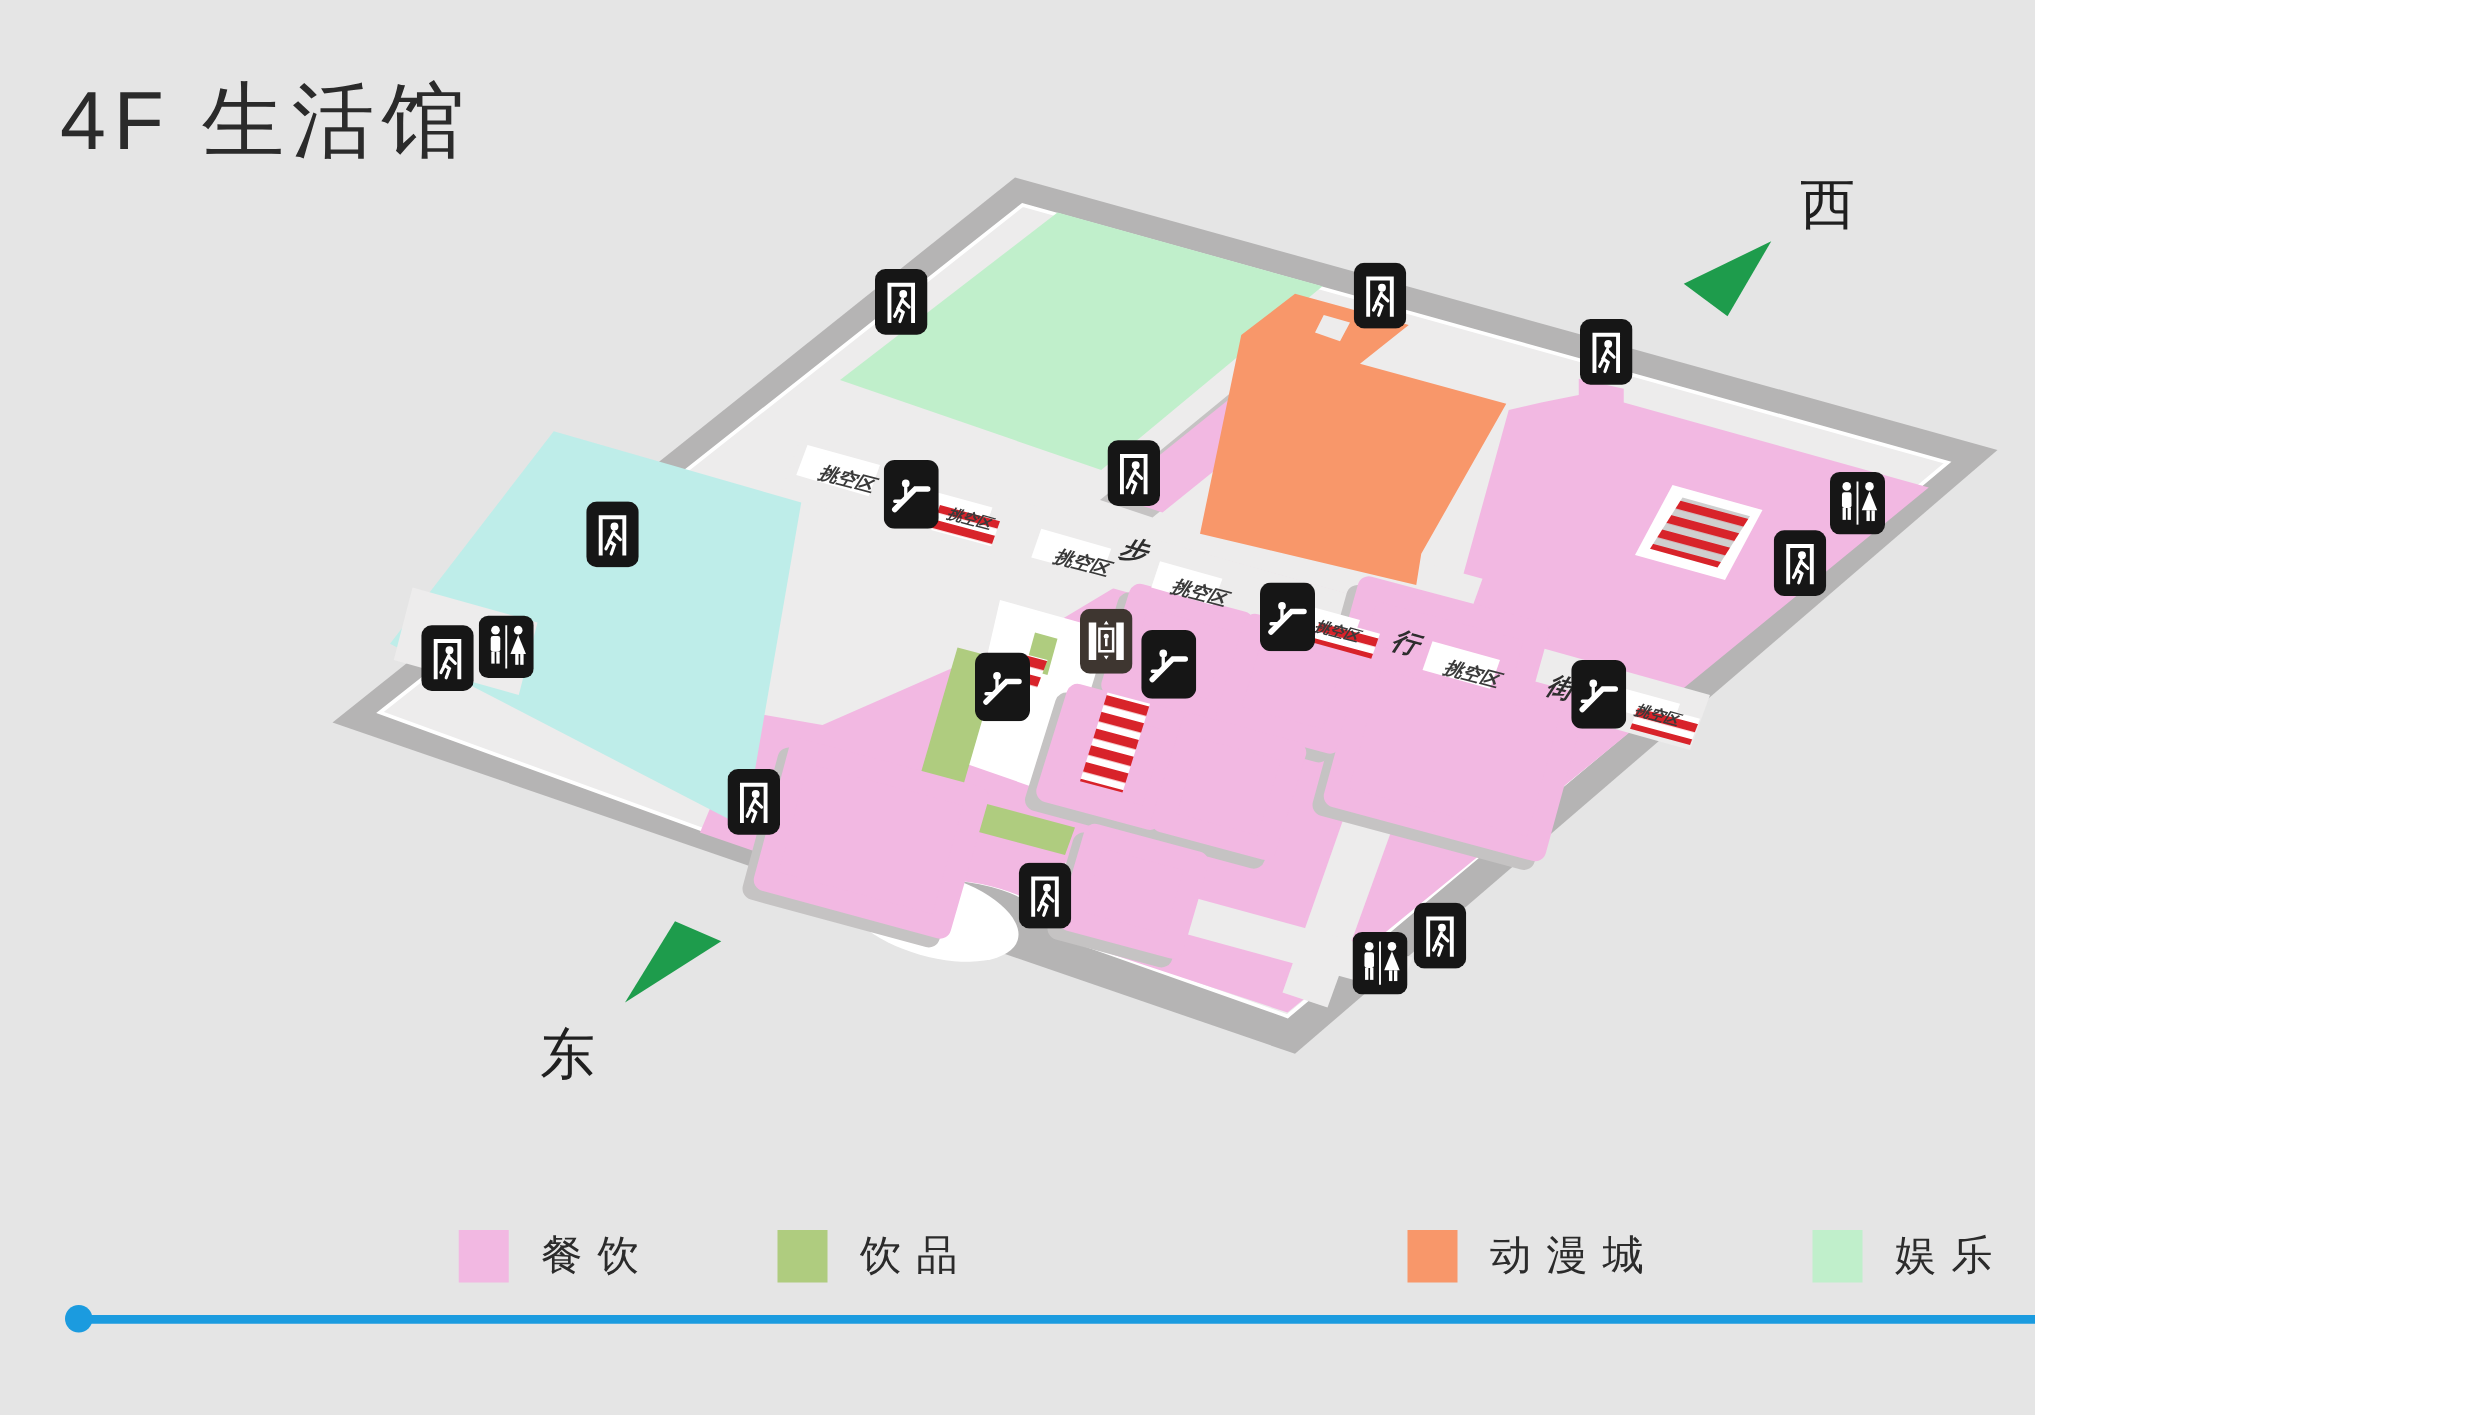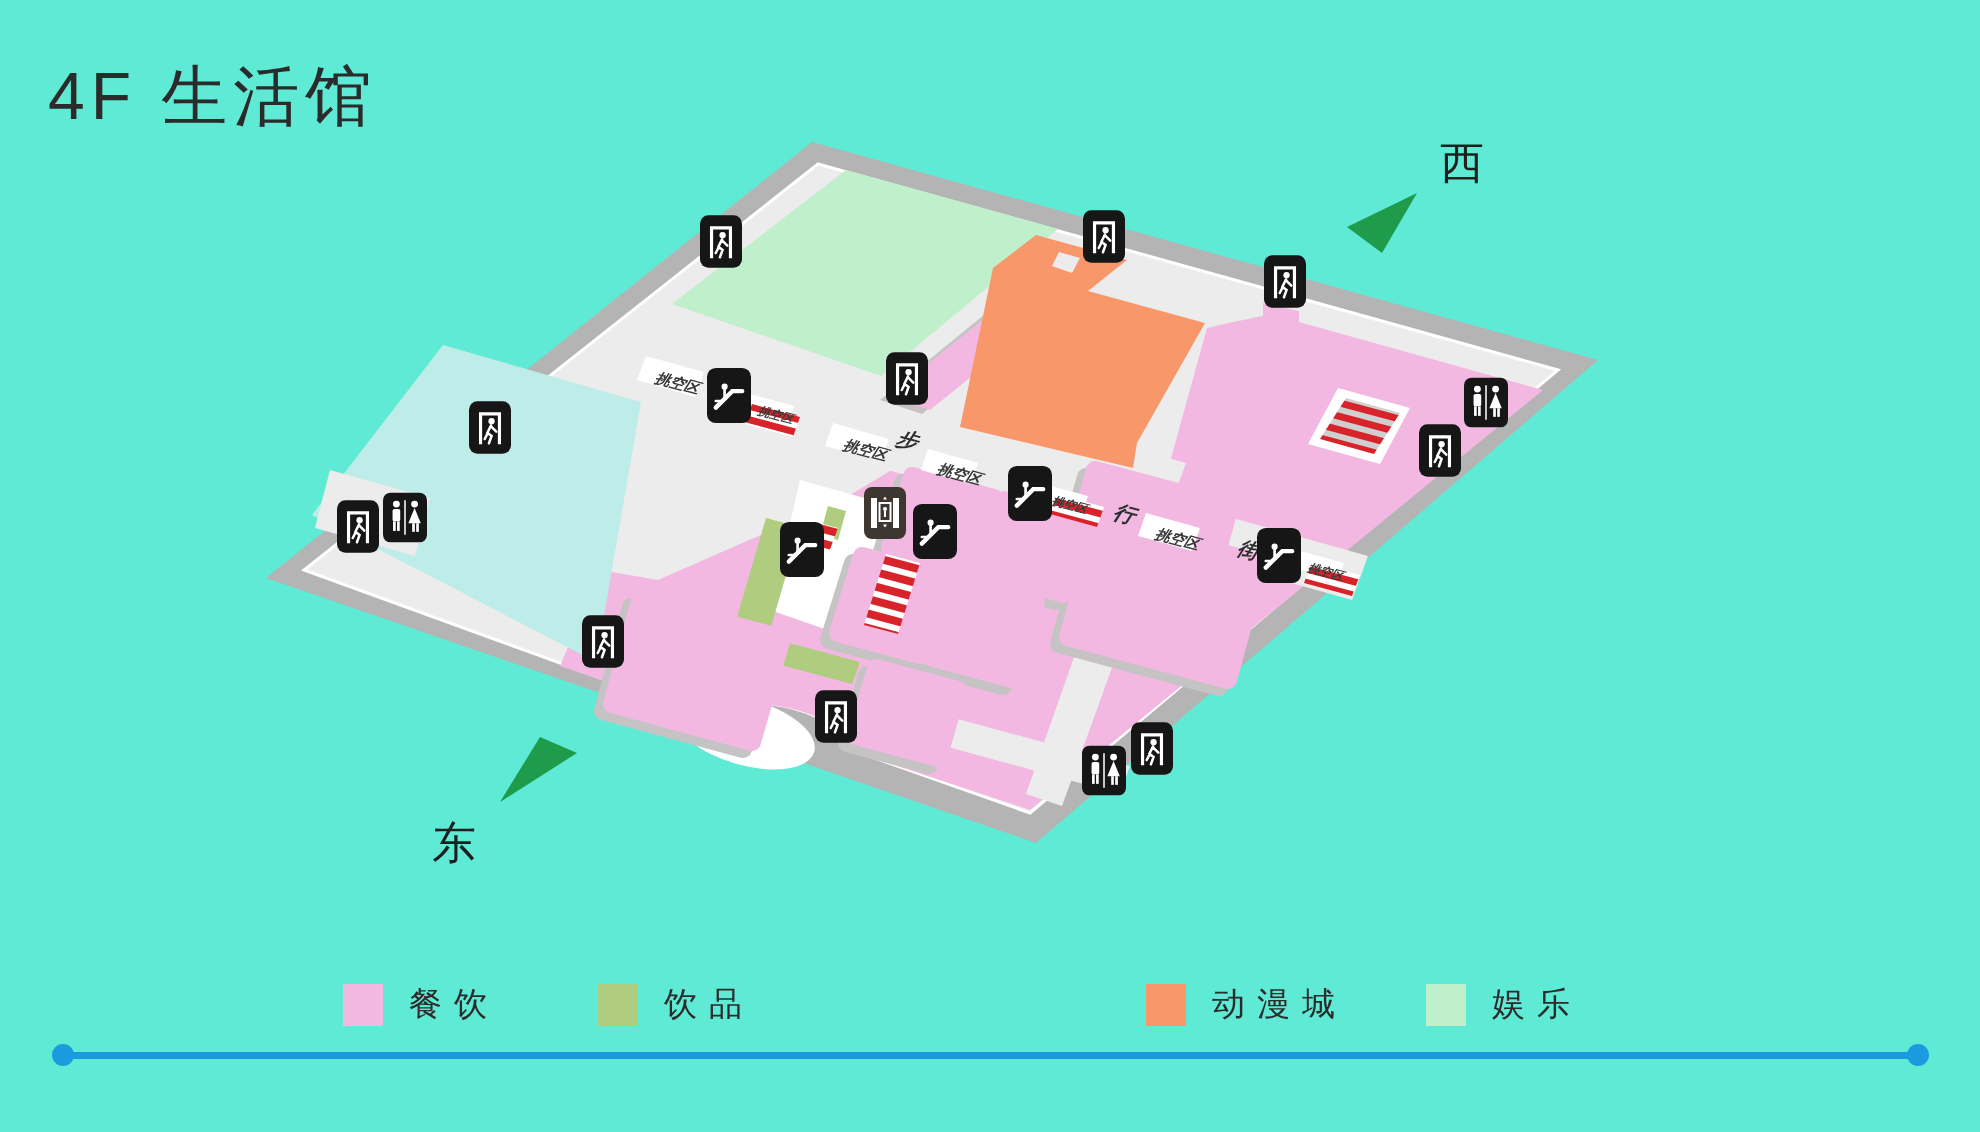--- a/index.html
+++ b/index.html
@@ -1,22 +1,22 @@
 <!DOCTYPE html>
 <html><head>
 <meta charset="utf-8">
 <style>
   html,body{margin:0;padding:0;background:#fff;}
-  .canvas{position:relative;width:1980px;height:1132px;background:#5eead4;overflow:hidden;
+  .canvas{position:relative;width:1628px;height:1132px;background:#e5e5e5;overflow:hidden;
           font-family:"Liberation Sans",sans-serif;}
   .page-title{position:absolute;left:48px;top:52px;font-size:66px;font-weight:200;
               letter-spacing:6px;color:#2b2b2b;font-family:"Liberation Sans",sans-serif;}
   svg.map{position:absolute;left:0;top:0;}
   .legend{position:absolute;left:0;top:982px;width:1980px;height:60px;}
-  .legend-item{position:absolute;display:flex;align-items:center;}
+  .legend-item{position:absolute;display:flex;align-items:center;margin-left:24px;}
   .legend-swatch{width:40px;height:42px;display:inline-block;}
   .legend-label{margin-left:26px;font-size:33px;letter-spacing:12px;color:#2b2b2b;
                 font-family:"Liberation Serif",serif;white-space:nowrap;}
   .bottom-line{position:absolute;left:63px;top:1052px;width:1855px;height:7px;background:#1B9BDF;}
   .bottom-dot{position:absolute;width:22px;height:22px;border-radius:50%;background:#1B9BDF;top:1044px;}
   .dot-left{left:52px;} .dot-right{left:1907px;}
   text{font-family:"Liberation Sans",sans-serif;}
   .voidtext{font-size:15px;font-weight:bold;fill:#3a3a3a;}
   .voidtext-sm{font-size:12px;font-weight:bold;fill:#3a3a3a;}
   .streetchar{font-size:21px;font-weight:bold;fill:#2e2e2e;}
@@ -221,21 +221,21 @@
 
   <div class="legend">
     <div class="legend-item" style="left:343px;">
       <span class="legend-swatch" style="background: rgb(242, 184, 226);"></span>
       <span class="legend-label">餐饮</span>
     </div>
     <div class="legend-item" style="left:598px;">
       <span class="legend-swatch" style="background: rgb(175, 204, 127);"></span>
       <span class="legend-label">饮品</span>
     </div>
-    <div class="legend-item" style="left:1146px;">
+    <div class="legend-item" style="left:1102px;">
       <span class="legend-swatch" style="background: rgb(248, 151, 106);"></span>
       <span class="legend-label">动漫城</span>
     </div>
     <div class="legend-item" style="left:1395px;padding-left:31px;">
       <span class="legend-swatch" style="background: rgb(192, 239, 203);"></span>
       <span class="legend-label">娱乐</span>
     </div>
   </div>
 
   <div class="bottom-line" style="background: rgb(27, 155, 223);"></div>

